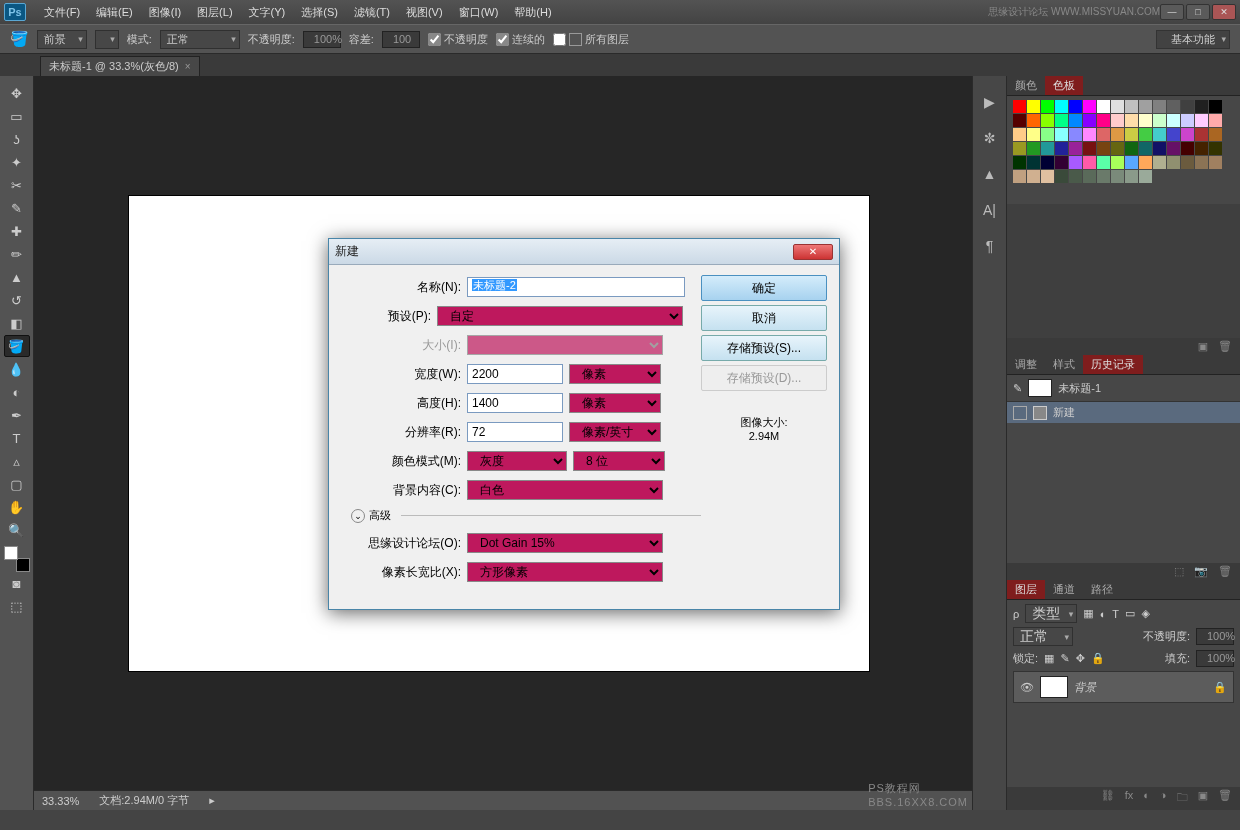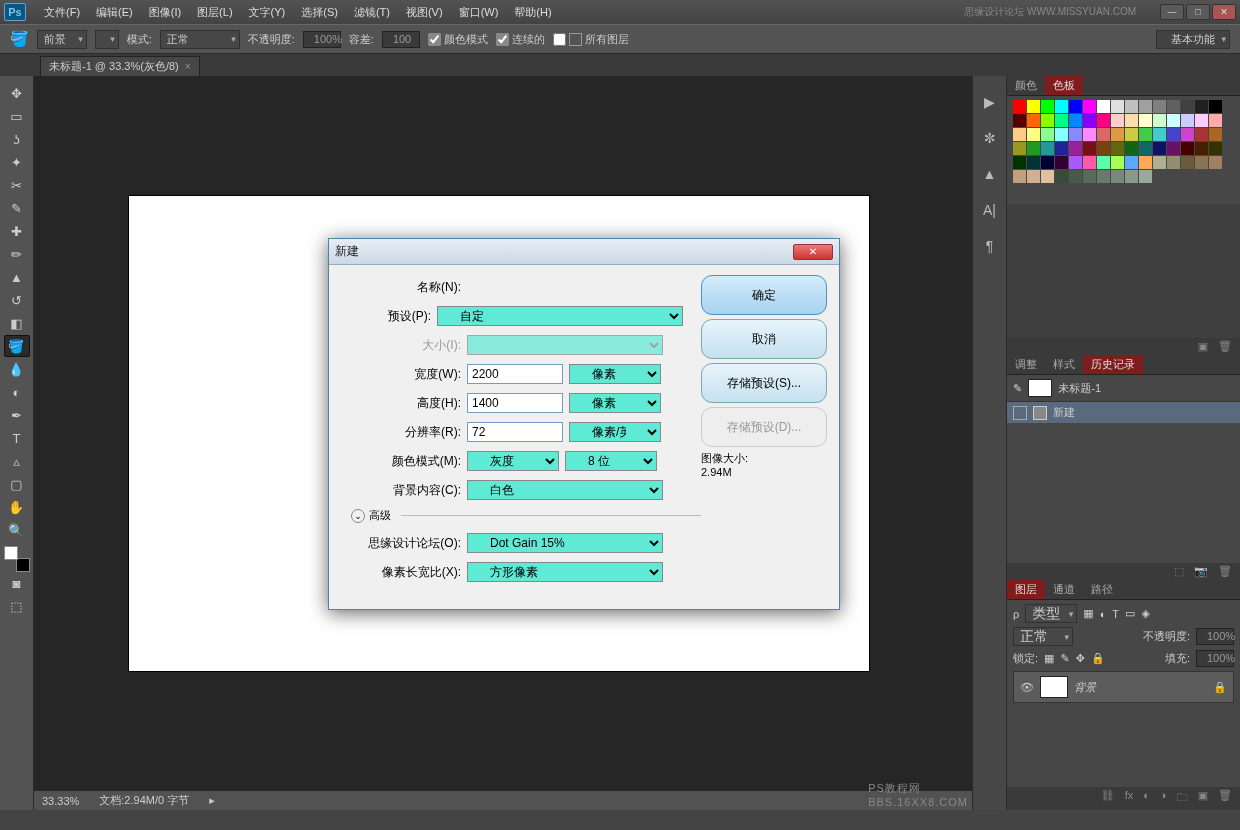--- a/index.html
+++ b/index.html
@@ -2,21 +2,21 @@
 <html><head>
 <meta charset="utf-8">
 <style>
 *{box-sizing:border-box;margin:0;padding:0;font-family:"Microsoft YaHei",SimSun,Arial,sans-serif;font-size:11px;user-select:none}
 body{width:1240px;height:830px;background:#444;overflow:hidden;color:#ccc}
 
 .titlebar{height:24px;background:linear-gradient(#535353,#434343);display:flex;align-items:center;padding:0 4px}
 .ps-logo{width:22px;height:18px;background:#0a5783;border:1px solid #5ba8d4;border-radius:2px;display:flex;align-items:center;justify-content:center;color:#7ec3e8;font-weight:bold;font-size:11px;margin-right:10px}
 .menu-item{color:#ddd;padding:2px 8px;cursor:pointer}
 .spacer{flex:1}
-.watermark{color:#888;font-size:10px;margin-right:24px}
+.watermark{color:#888;font-size:10px;margin-right:0}
 .win-btns{display:flex;gap:2px}
 .win-btn{width:24px;height:16px;background:#5a5a5a;border:1px solid #333;border-radius:2px;display:flex;align-items:center;justify-content:center;color:#ddd;font-size:9px;cursor:pointer}
 .win-btn.close{background:#aa5555}
 
 .optbar{height:30px;background:#535353;border-top:1px solid #666;border-bottom:1px solid #2a2a2a;display:flex;align-items:center;padding:0 10px;gap:8px}
 .optbar .lbl{color:#ccc;font-size:11px}
 .dd{background:#474747;border:1px solid #303030;color:#ccc;padding:1px 16px 1px 6px;height:19px;position:relative;display:inline-flex;align-items:center;min-width:50px}
 .dd::after{content:"▾";position:absolute;right:3px;color:#aaa;font-size:9px}
 .numbox{background:#3a3a3a;border:1px solid #222;color:#999;padding:1px 10px;width:38px;height:17px;text-align:center}
 .chk{display:flex;align-items:center;gap:3px}
@@ -68,30 +68,30 @@
 .dialog{position:absolute;left:294px;top:162px;width:512px;height:372px;background:#f0f0f0;border:1px solid #4985a8;box-shadow:0 3px 18px rgba(0,0,0,0.6);font-size:12px;color:#000}
 .dlg-title{height:26px;background:linear-gradient(#e6eef5,#cbd9e6);display:flex;align-items:center;padding:0 6px;border-bottom:1px solid #9ab}
 .dlg-title .t{flex:1;color:#222;font-size:12px}
 .dlg-close{width:40px;height:16px;background:linear-gradient(#e77,#c33);border:1px solid #933;border-radius:2px;color:#fff;display:flex;align-items:center;justify-content:center;font-size:10px}
 .dlg-body{display:flex;padding:10px 12px 10px 0;height:344px}
 .dlg-form{flex:1;padding-left:10px}
 .frow{display:flex;align-items:center;margin-bottom:5px;height:24px}
 .flabel{width:128px;text-align:right;padding-right:6px;color:#000;font-size:12px}
 .flabel.dim{color:#999}
 .finput{border:1px solid #7a9ac0;background:#fff;height:20px;padding:0 4px;font-size:12px}
-.fselect{border:1px solid #888;background:#5eead4;height:20px;padding:0 18px;font-size:12px}
+.fselect{border:1px solid #888;background:#be185d;height:20px;padding:0 8px;font-size:12px}
 .fselect.long{width:196px}
 .dlg-btns{width:126px;display:flex;flex-direction:column;gap:4px;padding-top:0}
-.dlg-btn{height:40px;border:1px solid #7aa;border-radius:11px;background:linear-gradient(#e8f4fb,#c5e1f0);color:#000;font-size:12px;cursor:pointer}
+.dlg-btn{height:26px;border:1px solid #7aa;border-radius:2px;background:linear-gradient(#e8f4fb,#c5e1f0);color:#000;font-size:12px;cursor:pointer}
 .dlg-btn.primary{border:1px solid #4a90c0;background:linear-gradient(#d4ecfb,#a7d2ef)}
 .dlg-btn:disabled{color:#999;background:#eee;border-color:#ccc}
 .adv-hdr{display:flex;align-items:center;gap:4px;margin:6px 0 8px 12px}
 .adv-hdr .arrow{width:14px;height:14px;border:1px solid #888;border-radius:50%;display:flex;align-items:center;justify-content:center;font-size:9px}
 hr.adv{flex:1;border:none;border-top:1px solid #bbb;margin-left:6px}
-.img-size{color:#000}
+.img-size{text-align:center;margin-top:20px;color:#000}
 .sel{background:#3399ff;color:#fff;padding:0 1px}
 </style>
 </head>
 <body>
 
 <div class="titlebar">
   <div class="ps-logo">Ps</div>
   <div id="menu-host" style="display:flex">
       <div class="menu-item">文件(F)</div>
       <div class="menu-item">编辑(E)</div>
@@ -118,21 +118,21 @@
   <div class="dd">前景</div>
   <div class="dd" style="min-width:20px"></div>
   <span class="lbl">模式:</span>
   <div class="dd" style="min-width:80px">正常</div>
   <span class="lbl">不透明度:</span>
   <div class="numbox">100%</div>
   <span class="lbl">容差:</span>
   <div class="numbox">100</div>
   <label class="chk">
       <input type="checkbox" checked="" style="">
-      <span>颜色模式</span>
+      <span>不透明度</span>
     </label>
   <label class="chk">
       <input type="checkbox" checked="" style="">
       <span>连续的</span>
     </label>
   <label class="chk">
       <input type="checkbox" style="">
       <span class="square-icon" style="width:13px;height:13px"></span>
       <span>所有图层</span>
     </label>
@@ -182,20 +182,21 @@
 
     <div class="dialog">
       <div class="dlg-title">
         <span class="t">新建</span>
         <div class="dlg-close">✕</div>
       </div>
       <div class="dlg-body">
         <div class="dlg-form">
           <div class="frow">
             <div class="flabel">名称(N):</div>
+            <div class="finput" style="width:218px"><span class="sel">未标题-2</span></div>
           </div>
           <div class="frow">
             <div class="flabel" style="width:98px">预设(P):</div>
             <select class="fselect" style="width:246px"><option>自定</option></select>
           </div>
           <div class="frow">
             <div class="flabel dim">大小(I):</div>
             <select class="fselect long" disabled=""><option></option></select>
           </div>
           <div class="frow">
@@ -208,21 +209,21 @@
             <input class="finput" style="width: 96px;" value="1400">
             <select class="fselect" style="width:92px;margin-left:6px"><option>像素</option></select>
           </div>
           <div class="frow">
             <div class="flabel">分辨率(R):</div>
             <input class="finput" style="width: 96px;" value="72">
             <select class="fselect" style="width:92px;margin-left:6px"><option>像素/英寸</option></select>
           </div>
           <div class="frow">
             <div class="flabel">颜色模式(M):</div>
-            <select class="fselect" style="width:92px"><option>灰度</option></select>
+            <select class="fselect" style="width:100px"><option>灰度</option></select>
             <select class="fselect" style="width:92px;margin-left:6px"><option>8 位</option></select>
           </div>
           <div class="frow">
             <div class="flabel">背景内容(C):</div>
             <select class="fselect long"><option>白色</option></select>
           </div>
           <div class="adv-hdr">
             <span class="arrow">⌄</span>
             <span>高级</span>
             <hr class="adv">

